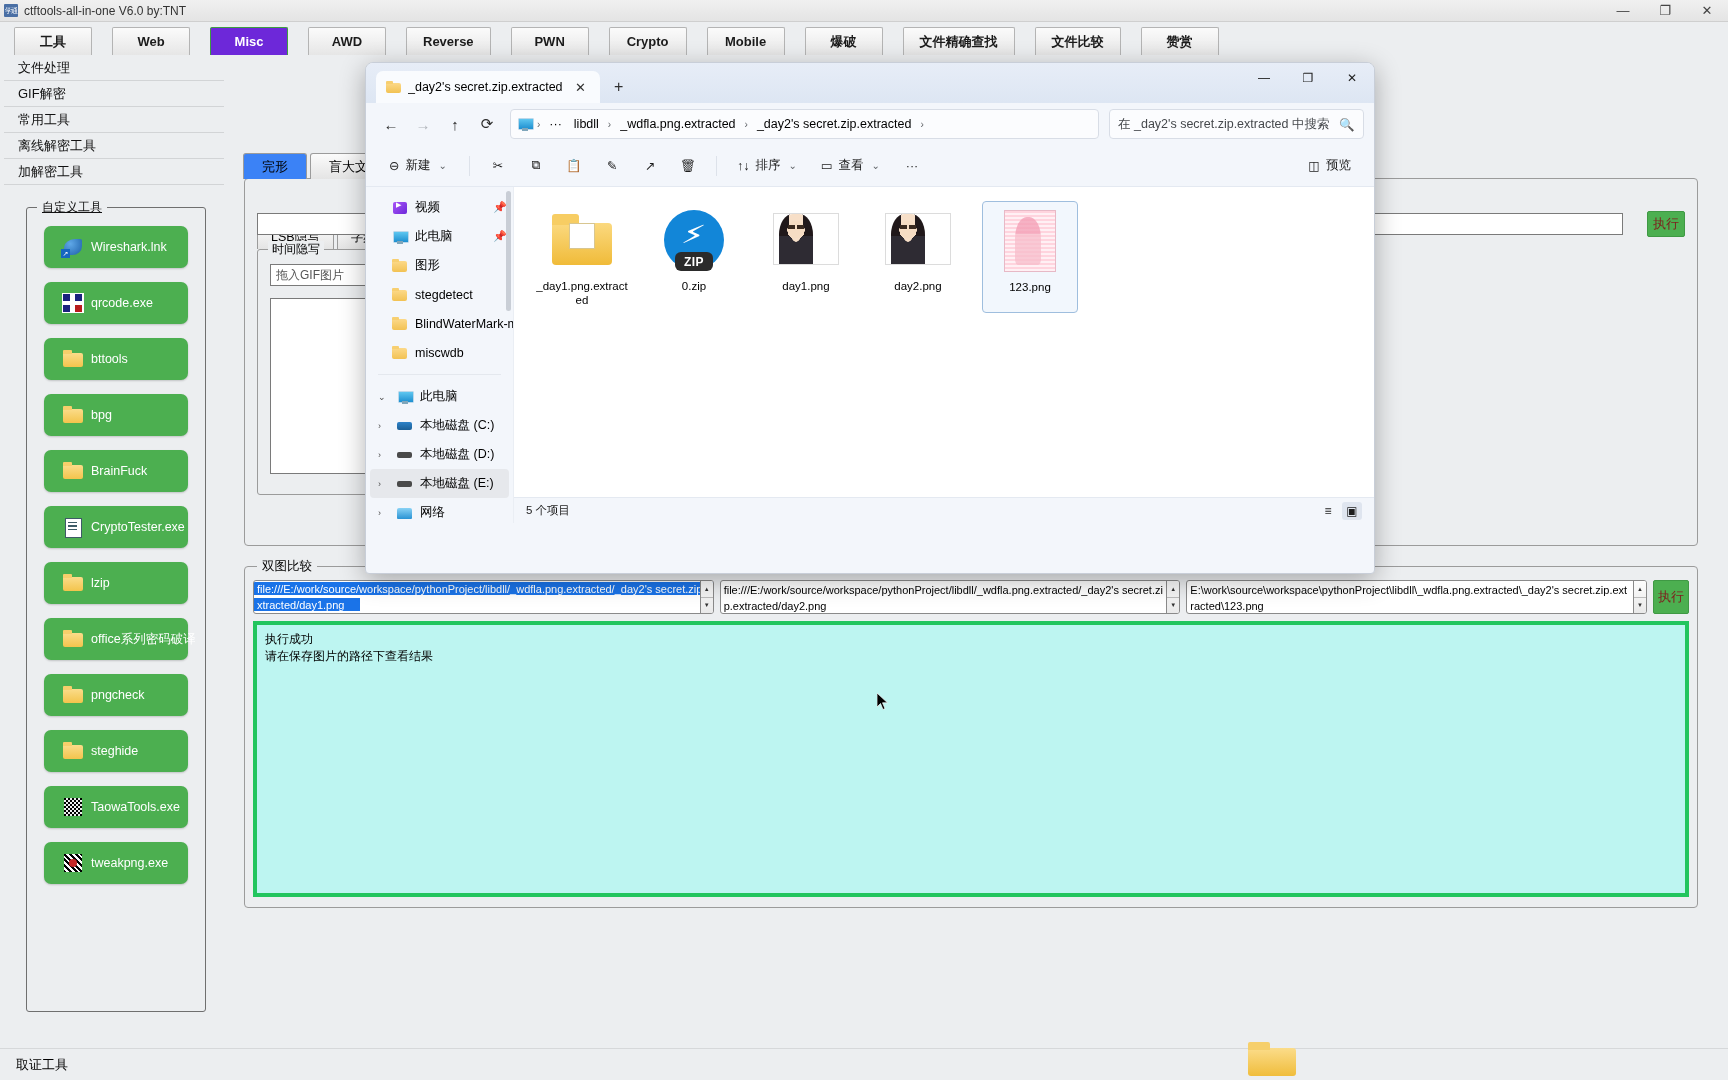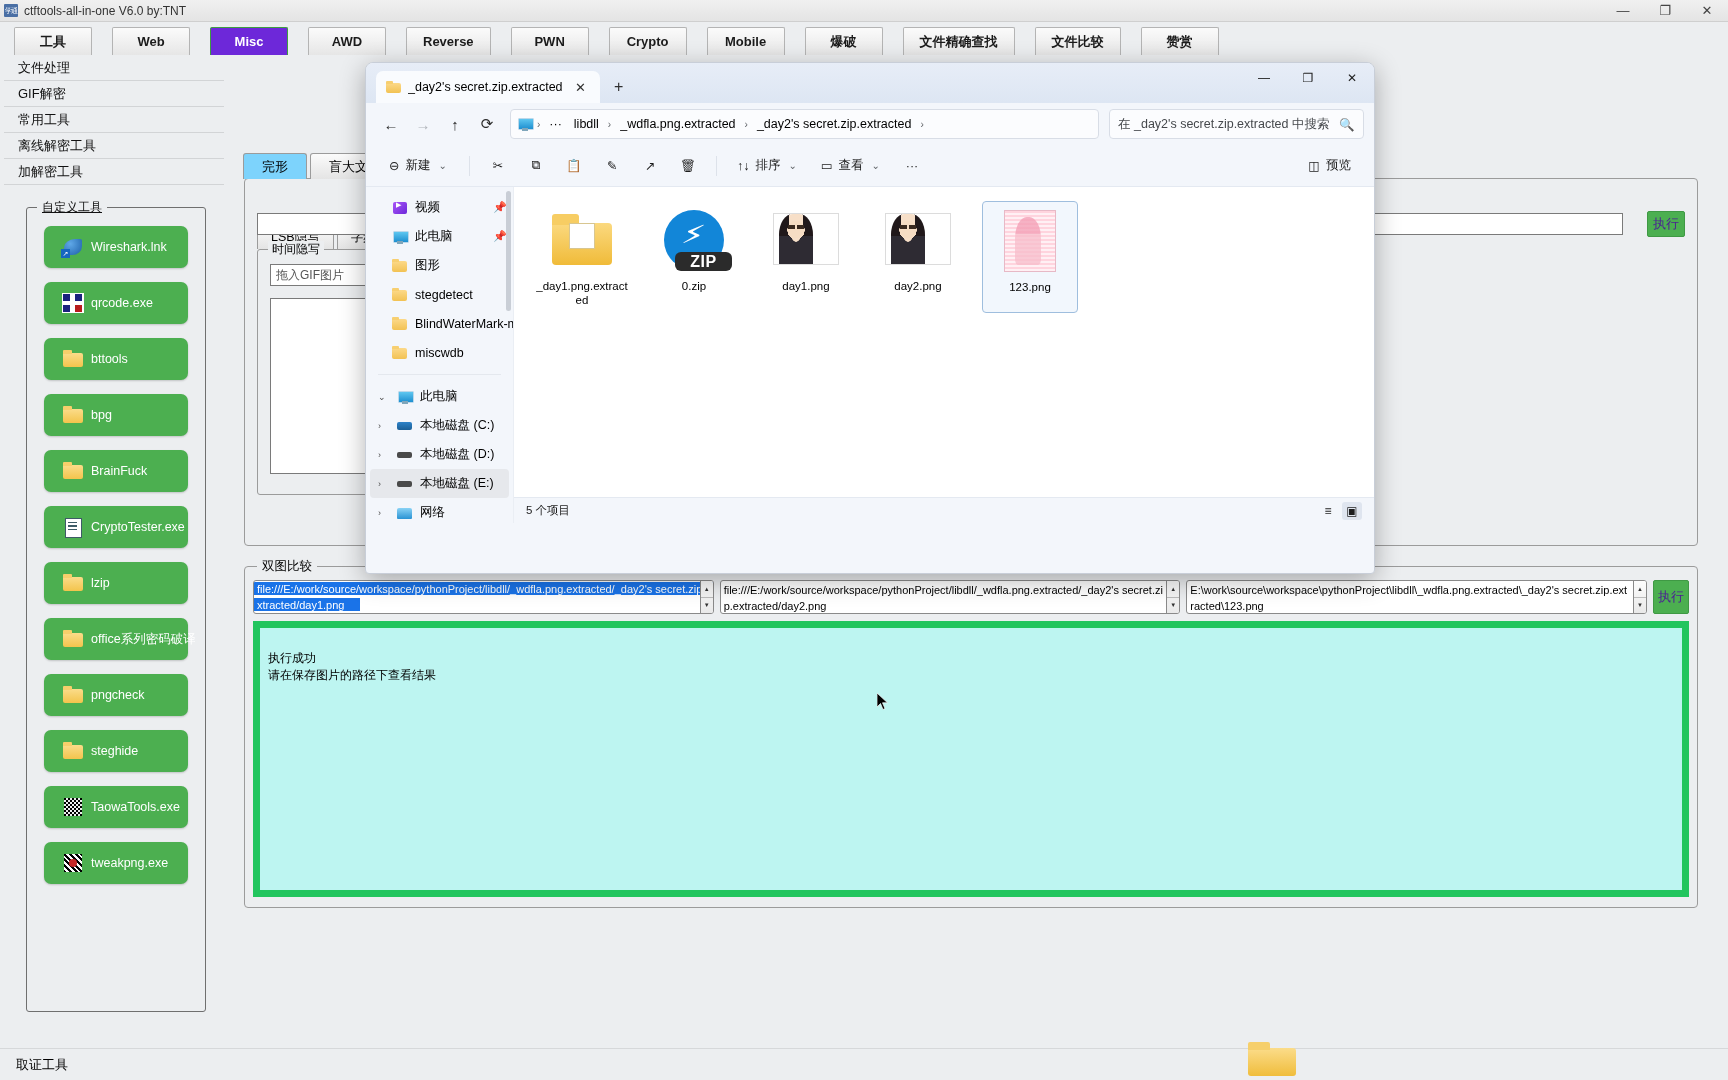--- a/index.html
+++ b/index.html
@@ -151,21 +151,21 @@
     position:absolute; left:12px; top:120px; right:12px; height:368px;
     border:1px solid #9b9b9b; border-radius:4px; background:#eceef0;
   }
   .inner-tabs { position:absolute; left:-2px; top:-26px; display:flex; }
   .inner-tab {
     height:26px; padding:0 18px; display:flex; align-items:center;
     background:linear-gradient(#fbfbfb,#e4e4e4);
     border:1px solid #9b9b9b; border-bottom:none; font-size:13px;
     border-radius:3px 3px 0 0; margin-right:3px; white-space:nowrap;
   }
-  .inner-tab.active { background:#7dd3fc; }
+  .inner-tab.active { background:#3b82f6; }
   .sub-box {
     position:absolute; left:12px; top:46px; width:180px; height:300px;
   }
   .sub-tabs { position:absolute; left:0; top:0; display:flex; }
   .sub-tab {
     height:24px; padding:0 13px; display:flex; align-items:center;
     background:linear-gradient(#fbfbfb,#e4e4e4); border:1px solid #9b9b9b;
     border-bottom:none; font-size:12.5px; border-radius:3px 3px 0 0; margin-right:3px;
   }
   .sub-frame {
@@ -180,21 +180,21 @@
   }
   .sub-white {
     position:absolute; left:12px; top:48px; width:268px; height:176px;
     background:#fff; border:1px solid #7a7a7a;
   }
   .row-input {
     position:absolute; left:12px; top:34px; right:74px; height:22px;
     background:#fff; border:1px solid #7a7a7a;
   }
   .exec-btn {
-    position:absolute; width:38px; height:26px; background:#4caf50; color:#4c1d95;
+    position:absolute; width:38px; height:26px; background:#4caf50; color:#7f1d1d;
     display:flex; align-items:center; justify-content:center; font-size:13px;
     border:1px solid #3f9944; border-radius:2px;
   }
 
   
   .cmp {
     position:absolute; left:12px; top:508px; right:12px; height:342px;
     border:1px solid #9b9b9b; border-radius:4px; background:#eceef0;
   }
   .cmp-title { position:absolute; left:12px; top:-9px; background:#eceef0; padding:0 5px; font-size:12.5px; }
@@ -210,22 +210,22 @@
   .pathfield.sel .txt { background:#1a73e8; color:#fff; display:inline; box-decoration-break:clone; }
   .spin {
     position:absolute; right:0; top:0; width:13px; height:100%;
     border-left:1px solid #8a8a8a; background:linear-gradient(#fdfdfd,#e9e9e9);
     display:flex; flex-direction:column;
   }
   .spin span{ flex:1; display:flex; align-items:center; justify-content:center; font-size:6px; color:#333;}
   .spin span:first-child{ border-bottom:1px solid #bbb; }
   .cmp-out {
     position:absolute; left:8px; right:8px; top:54px; bottom:10px;
-    background:#bdf5f1; border:7px solid #22c55e;
-    font-size:12px; padding:22px 8px; line-height:17px; white-space:pre-line;
+    background:#bdf5f1; border:4px solid #22c55e;
+    font-size:12px; padding:6px 8px; line-height:17px; white-space:pre-line;
   }
   .cursor {
     position:absolute; left:877px; top:693px; width:12px; height:18px;
     pointer-events:none;
   }
 
   
   .explorer {
     position:absolute; left:365px; top:62px; width:1010px; height:512px;
     background:#f3f6fb; border-radius:8px 8px 4px 4px;
@@ -352,22 +352,22 @@
   }
   .zip-ico {
     position:absolute; left:3px; top:3px; width:60px; height:60px;
     background:#1286d8; border-radius:50%;
   }
   .zip-bolt {
     position:absolute; left:22px; top:10px; font-size:30px; color:#fff;
     transform:rotate(12deg);
   }
   .zip-tag {
-    position:absolute; left:14px; bottom:2px; width:57px; height:19px;
-    background:#2b2b2b; border-radius:6px; color:#fff; font-size:16px;
+    position:absolute; left:14px; bottom:2px; width:38px; height:19px;
+    background:#2b2b2b; border-radius:6px; color:#fff; font-size:12px;
     font-weight:bold; display:flex; align-items:center; justify-content:center;
     letter-spacing:.5px;
   }
   .imgthumb {
     position:absolute; left:0; top:6px; width:66px; height:52px;
     background:#fff; border:1px solid #dcdcdc; overflow:hidden;
   }
   .anime {
     position:absolute; left:5px; top:0; width:34px; height:52px;
     background:

